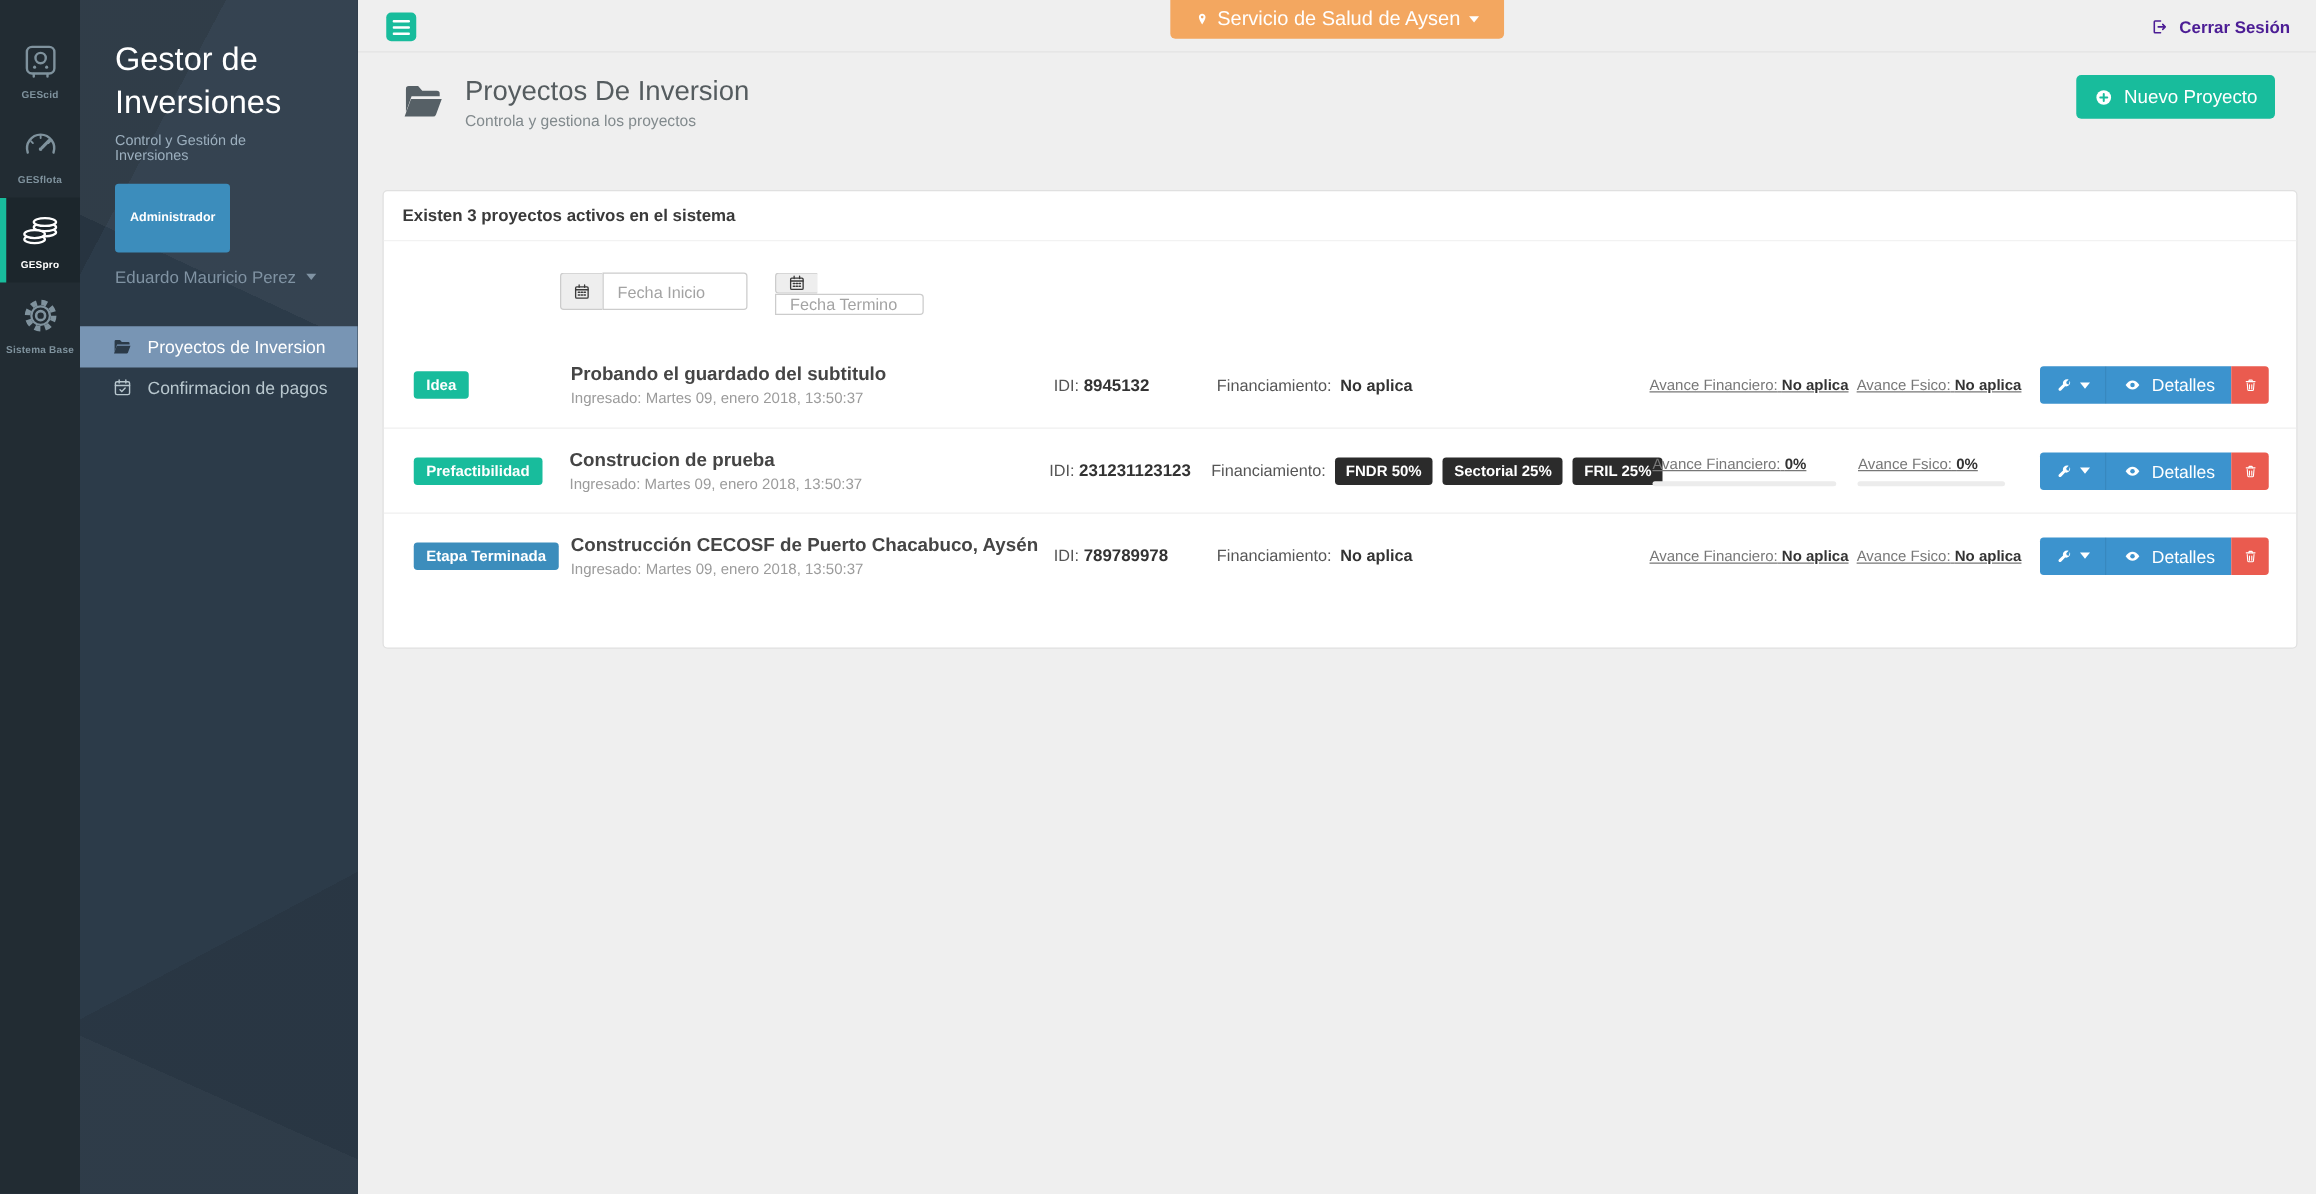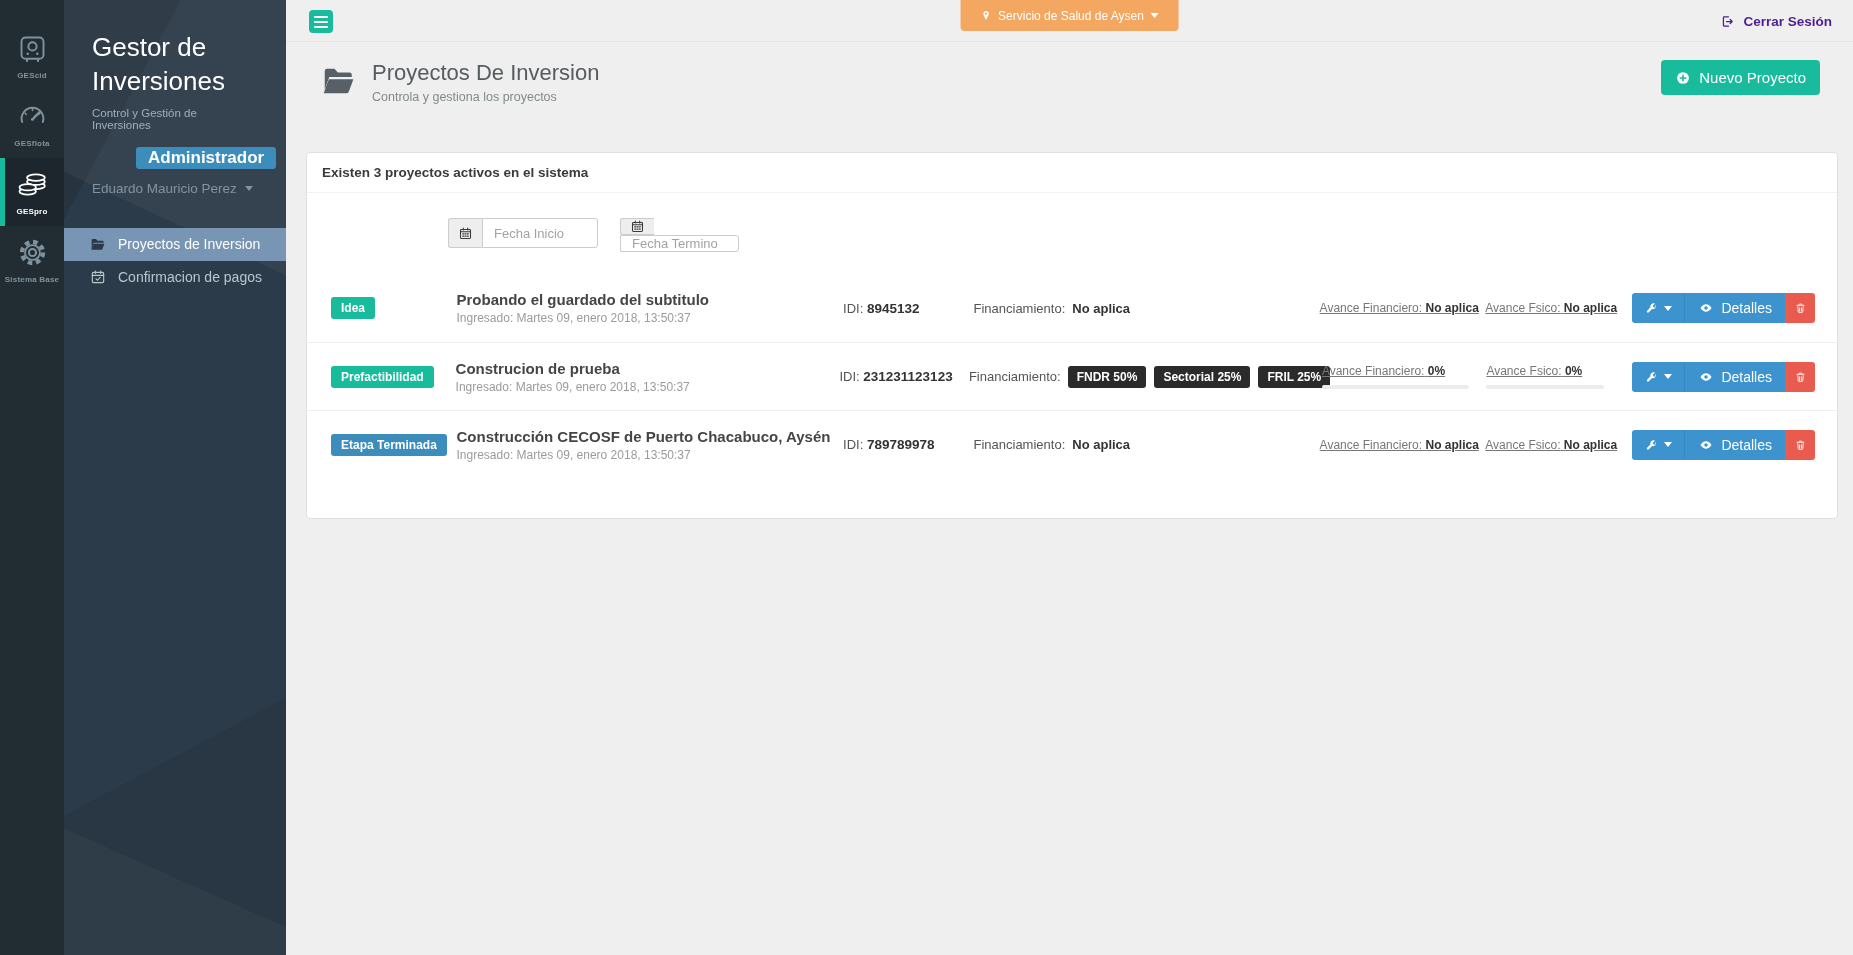--- a/index.html
+++ b/index.html
@@ -20,34 +20,34 @@
     background-color:#2c3b49;
     background-image:
       linear-gradient(205deg, rgba(255,255,255,.045) 0 26%, transparent 26%),
       linear-gradient(118deg, rgba(0,0,0,.12) 0 16%, transparent 16%),
       linear-gradient(332deg, rgba(0,0,0,.08) 0 24%, transparent 24%),
       linear-gradient(24deg, rgba(255,255,255,.03) 0 12%, transparent 12%);
   }
   .sidebar-brand { padding:30px 28px 0; }
   .brand-title { font-size:26px; line-height:1.32; color:#fff; font-weight:400; }
   .brand-sub { font-size:11.5px; color:#9cafbe; margin-top:8px; }
-  .role-badge { display:inline-block; background:#3c8dbc; color:#fff; font-size:17px; font-weight:600; padding:1px 12px; border-radius:3px; margin-top:16px;margin-left:44px; }
+  .role-badge { display:inline-block; background:#3c8dbc; color:#fff; font-size:10px; font-weight:600; padding:22px 12px; border-radius:3px; margin-top:16px; }
   .user-row { margin-top:12px; color:#8093a3; font-size:13.5px; display:flex; align-items:center; gap:8px; cursor:pointer; }
   .caret { display:inline-block; width:0; height:0; border-left:4px solid transparent; border-right:4px solid transparent; border-top:5px solid currentColor; }
   .menu { margin-top:32px; }
   .menu-item { height:33px; display:flex; align-items:center; padding-left:26px; gap:12px; font-size:14px; color:#b8c7ce; cursor:pointer; }
   .menu-item svg { width:16px; height:16px; flex:none; }
   .menu-item.active { background:#7895b4; color:#fff; }
   .menu-item.active svg { color:#2b3a48; }
 
   
   .main { margin-left:286px; height:100%; position:relative; }
   .topbar { height:42px; border-bottom:1px solid #e4e4e4; position:relative; }
   .hamburger { position:absolute; left:23px; top:10px; width:24px; height:23px; background:#18bc9c; border:none; border-radius:4px; display:flex; align-items:center; justify-content:center; cursor:pointer; }
-  .service-btn { position:absolute; left:50%; transform:translateX(-50%); top:0; height:31px; background:#f3a760; color:#fff; border:none; border-radius:0 0 4px 4px; padding:0 20px; display:flex; align-items:center; gap:7px; font-size:12px; font-family:inherit; cursor:pointer; }
+  .service-btn { position:absolute; left:50%; transform:translateX(-50%); top:0; height:31px; background:#f3a760; color:#fff; border:none; border-radius:0 0 4px 4px; padding:0 20px; display:flex; align-items:center; gap:7px; font-size:16px; font-family:inherit; cursor:pointer; }
   .logout { position:absolute; right:21px; top:0; height:42px; display:flex; align-items:center; gap:8px; color:#4c1d95; font-size:13.5px; font-weight:bold; cursor:pointer; }
 
   .page-header { height:83px; padding:18px 0 0 34px; display:flex; align-items:flex-start; gap:14px; position:relative; }
   .folder-big { color:#566066; margin-top:2px; }
   .page-title { font-size:22px; color:#555c5f; font-weight:400; }
   .page-sub { font-size:12.5px; color:#828a8d; margin-top:4px; }
   .new-project-btn { position:absolute; right:33px; top:18px; height:35px; padding:0 14px; background:#18bc9c; color:#fff; border:none; border-radius:4px; font-size:15px; display:flex; align-items:center; gap:8px; font-family:inherit; cursor:pointer; }
 
   .panel { margin:27px 15px 0 20px; background:#fff; border:1px solid #e0e0e0; border-radius:4px; padding-bottom:40px; }
   .panel-heading { padding:12px 15px; font-size:13.5px; font-weight:bold; color:#3a3a3a; border-bottom:1px solid #f2f2f2; }

